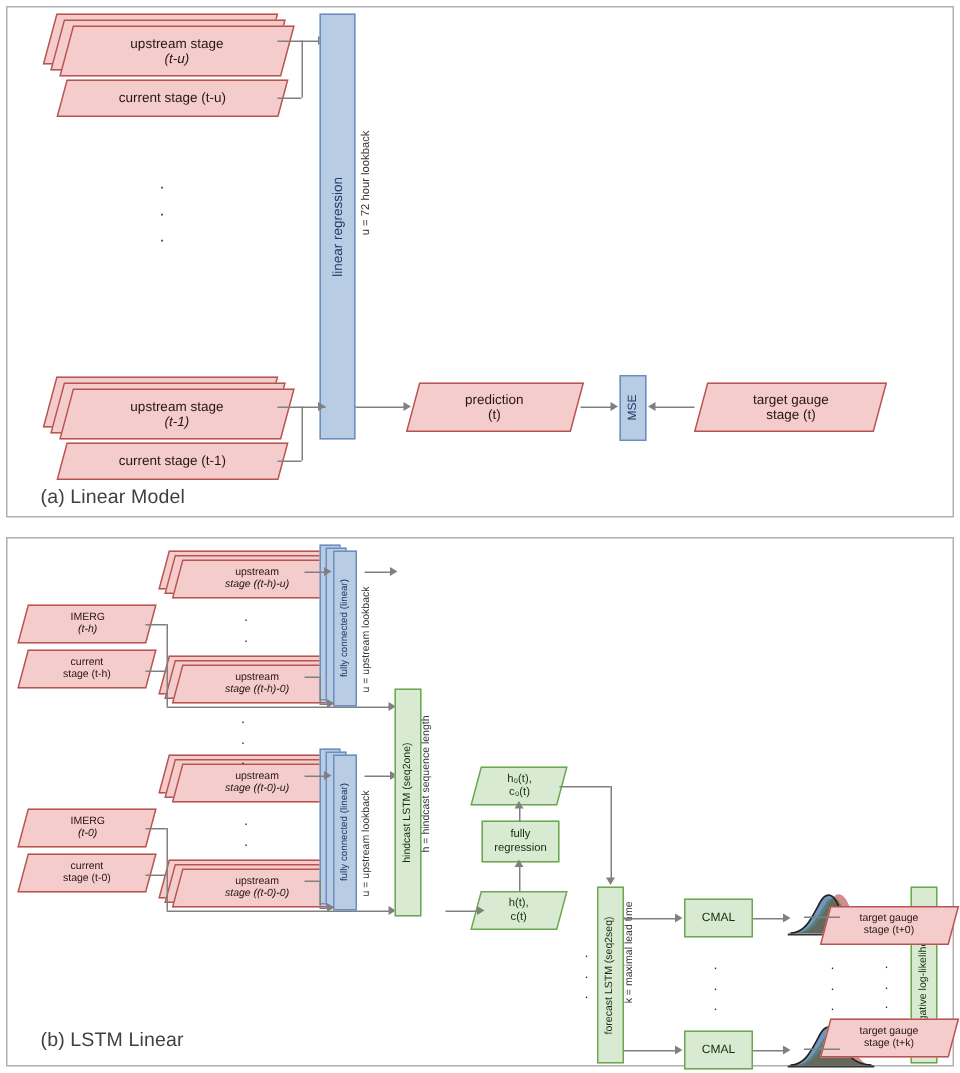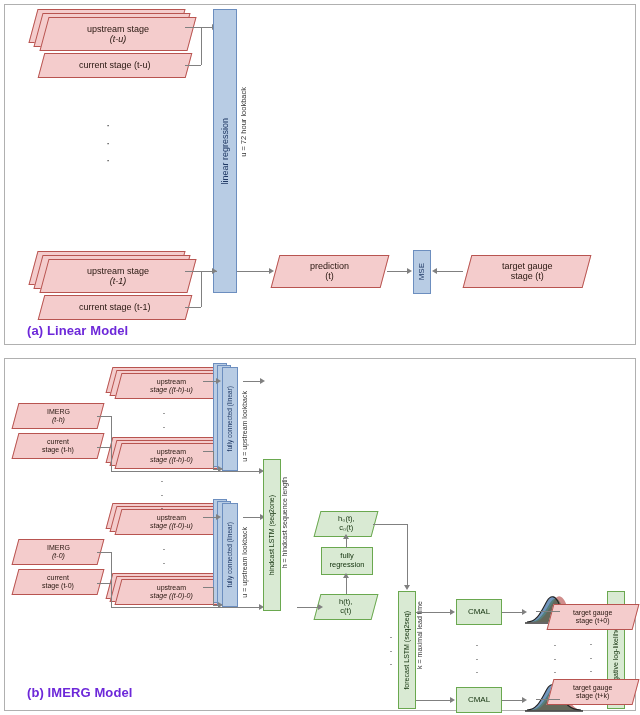--- a/index.html
+++ b/index.html
@@ -4,21 +4,21 @@
 <style>
   html,body{margin:0;padding:0;background:#ffffff;}
   body{width:640px;height:715px;position:relative;
        font-family:"Liberation Sans","DejaVu Sans",sans-serif;
        color:#1a1a1a;-webkit-font-smoothing:antialiased;}
 
   .panel{position:absolute;border:1px solid #b0b0b0;background:#fff;box-sizing:border-box;}
   #panel-a{left:4px;top:4px;width:632px;height:341px;}
   #panel-b{left:4px;top:358px;width:632px;height:353px;}
 
-  .caption{position:absolute;font-weight:bold;font-size:13px;color:#6d28d9;letter-spacing:.1px;}
+  .caption{position:absolute;font-weight:normal;font-size:13px;color:#404040;letter-spacing:.1px;}
 
   
   .node{position:absolute;box-sizing:border-box;display:flex;align-items:center;
         justify-content:center;text-align:center;line-height:1.15;}
 
   .para{ 
     background:#f4cccc;border:1px solid #b85450;color:#27160f;
     transform:skewX(-15deg);}
   .para > span{display:block;transform:skewX(15deg);}
 
@@ -356,21 +356,21 @@
   <div class="arw arw-r" style="left:597px;top:338px;"></div>
 
   <div class="node procgreen" style="left:602px;top:232px;width:18px;height:118px;">
     <span class="vtext" style="font-size:7px;">Σ negative log-likelihood loss</span>
   </div>
 
   <div class="ln lh" style="left:624px;top:253px;width:0px;"></div>
   <div class="arw arw-l" style="left:621px;top:250px;"></div>
   <div class="arw arw-l" style="left:621px;top:338px;"></div>
 
-  <div class="caption" style="left:22px;top:326px;">(b) IMERG Model</div>
+  <div class="caption" style="left:22px;top:326px;">(b) LSTM Linear</div>
 </div>
 
 <div class="node para" style="position:absolute;left:550px;top:604px;width:86px;height:26px;font-size:7px;
      background:#f4cccc;border:1px solid #b85450;">
   <span><span>target gauge</span><br>
   <span>stage (t+0)</span></span>
 </div>
 <div class="node para" style="position:absolute;left:550px;top:679px;width:86px;height:26px;font-size:7px;
      background:#f4cccc;border:1px solid #b85450;">
   <span><span>target gauge</span><br>

